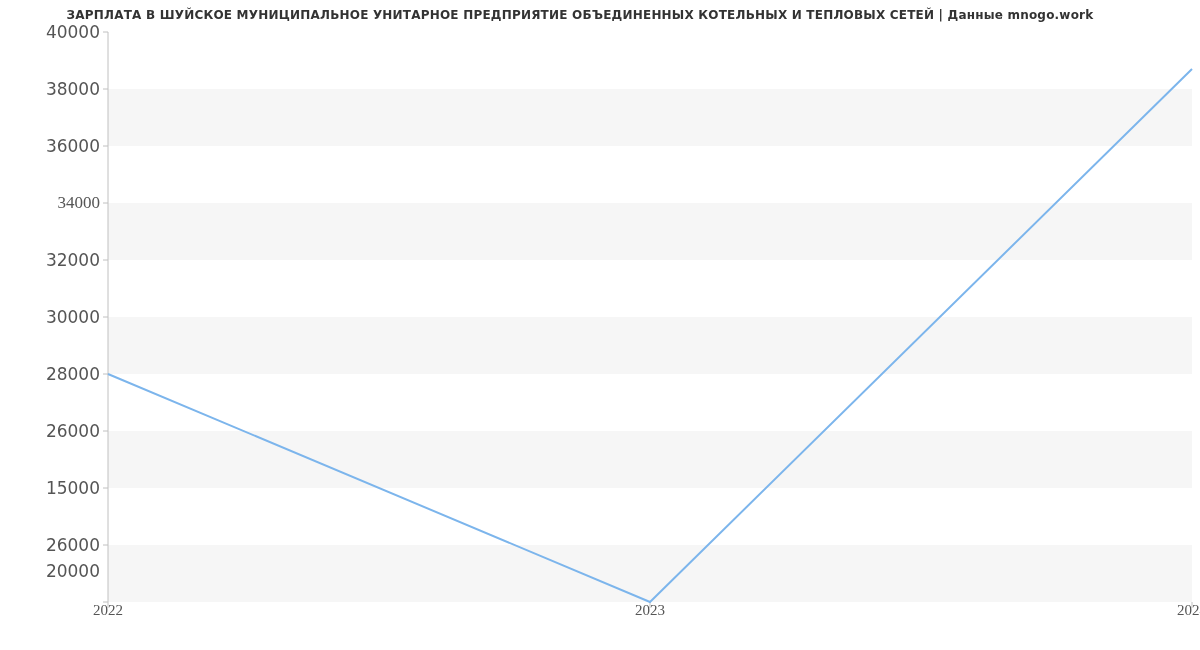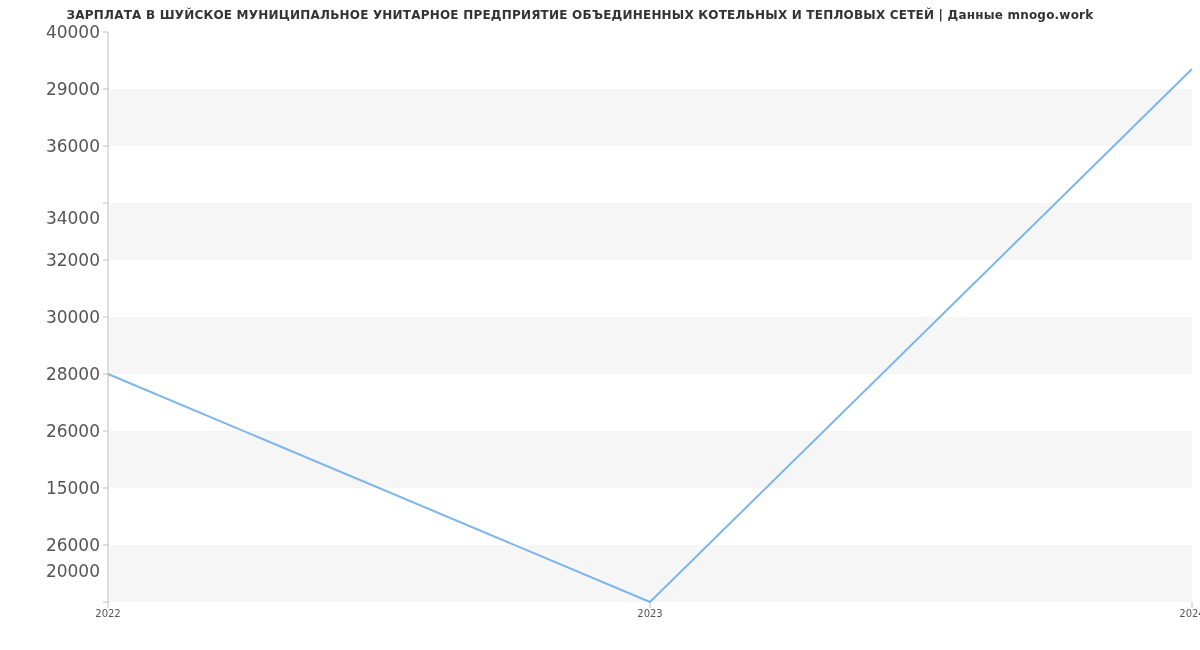--- a/index.html
+++ b/index.html
@@ -38,25 +38,25 @@
     right: 100%;
     margin-right: 8px;
     transform: translateY(-50%);
     font-size: 17px;
     color: #555555;
     white-space: nowrap;
   }
   .x-tick-label {
     position: absolute;
     top: 100%;
-    margin-top: 6px;
     transform: translateX(-50%);
-    font-size: 10px;
+    font-size: 15px;
     color: #555555;
     white-space: nowrap;
+    font-family: Liberation Serif, serif;
   }
 </style>
 </head>
 <body>
 
 <div class="chart-wrap">
   <div class="title">ЗАРПЛАТА В ШУЙСКОЕ МУНИЦИПАЛЬНОЕ УНИТАРНОЕ ПРЕДПРИЯТИЕ ОБЪЕДИНЕННЫХ КОТЕЛЬНЫХ И ТЕПЛОВЫХ СЕТЕЙ | Данные mnogo.work</div>
   <div class="plot" id="plot" style="left: 108px; top: 32px; width: 1084px; height: 570px;">
       <svg width="1084" height="570" viewBox="0 0 1084 570" overflow="visible">
     <g>
@@ -92,21 +92,21 @@
         </g>
     <path d="M0 342 L542 570 L1084 37.049999999999955 " fill="none" stroke="#7cb5ec" stroke-width="2" stroke-linejoin="round"></path>
   </svg>
       <div class="y-tick-label" style="top: 539px;">20000</div>
       <div class="y-tick-label" style="top: 513px;">26000</div>
       <div class="y-tick-label" style="top: 456px;">15000</div>
       <div class="y-tick-label" style="top: 399px;">26000</div>
       <div class="y-tick-label" style="top: 342px; margin-left: 12px;">28000</div>
       <div class="y-tick-label" style="top: 285px;">30000</div>
       <div class="y-tick-label" style="top: 228px;">32000</div>
-      <div class="y-tick-label" style="top: 186px;">34000</div>
+      <div class="y-tick-label" style="top: 171px; font-family: Liberation Serif, serif;">34000</div>
       <div class="y-tick-label" style="top: 114px;">36000</div>
-      <div class="y-tick-label" style="top: 57px;">29000</div>
+      <div class="y-tick-label" style="top: 57px;">38000</div>
       <div class="y-tick-label" style="top: 0px;">40000</div>
       <div class="x-tick-label" style="left: 0px;">2022</div>
       <div class="x-tick-label" style="left: 542px; text-align: center;">2023</div>
       <div class="x-tick-label" style="left: 1084px;">2024</div>
     </div>
 </div>
 
 </body></html>

